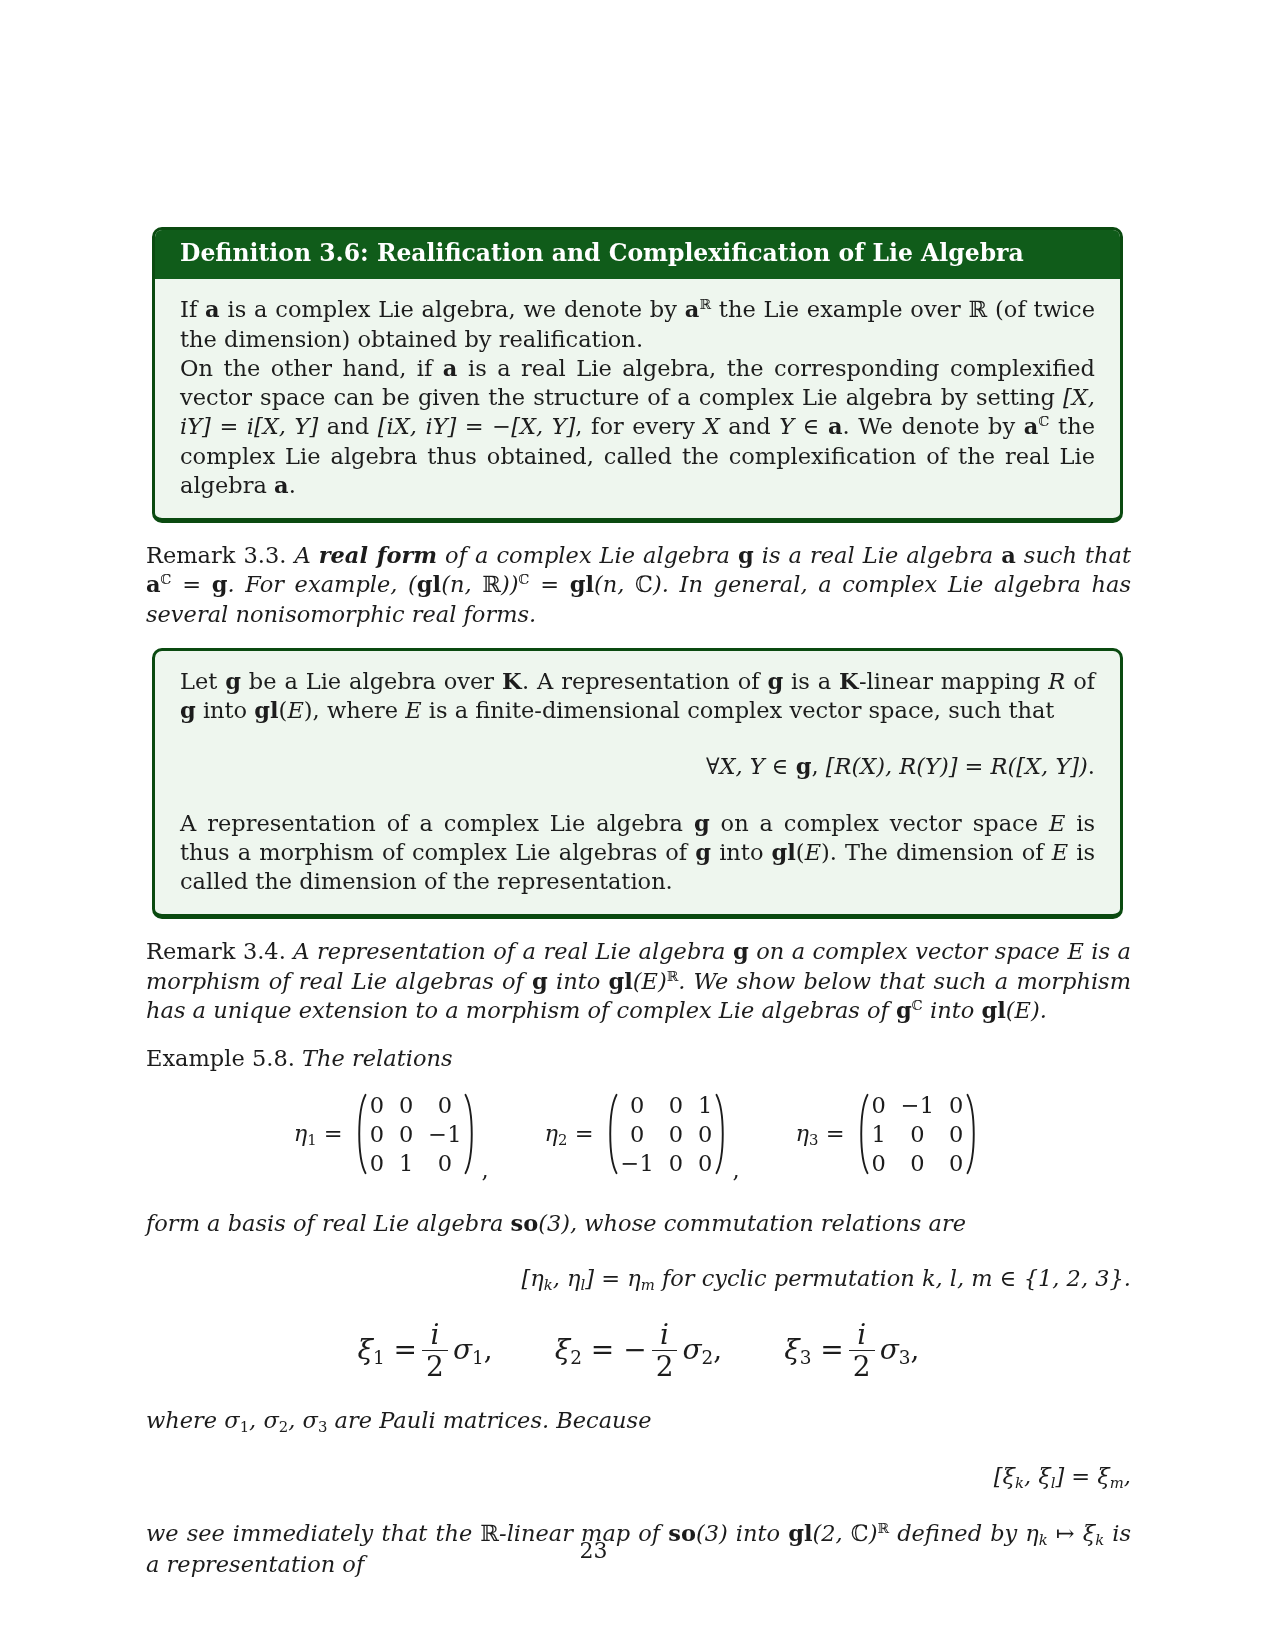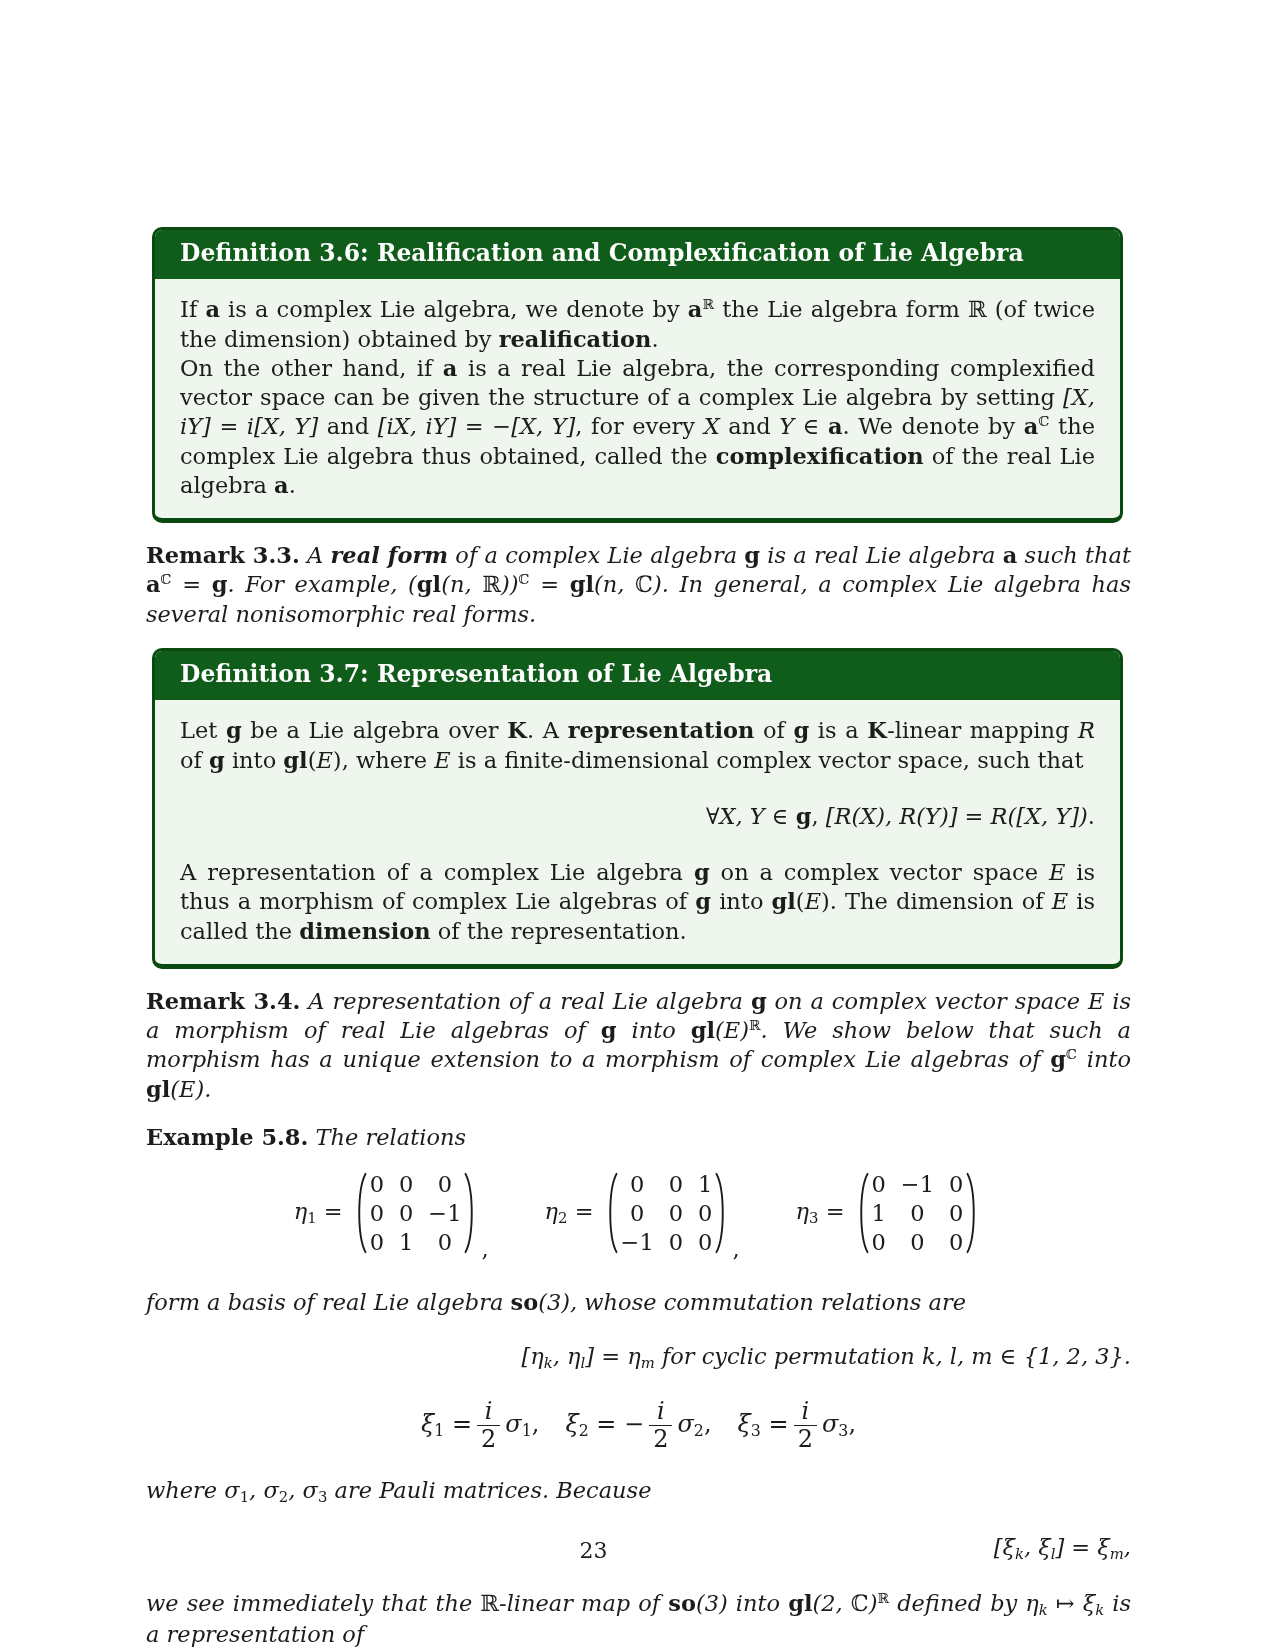--- a/index.html
+++ b/index.html
@@ -7,21 +7,21 @@
     position:relative;width:1187px;height:1650px;background:#ffffff;
     font-family:"DejaVu Serif","Liberation Serif","DejaVu Sans",serif;
     color:#1c1c1c;overflow:hidden;
   }
   .content{position:absolute;left:146px;top:227px;width:985px;}
   .par{font-size:22.5px;line-height:1.3;text-align:justify;margin:0 0 19px 0;}
   .par.tight{margin-bottom:10px;}
   .par.last{margin-bottom:0;}
   
   .i{font-style:italic;}
-  .b{font-weight:700;font-style:normal;}
+  .b{font-weight:400;font-style:normal;}
   .bi{font-weight:700;font-style:italic;}
   .fr{font-weight:700;font-style:normal;}
   .bb{font-style:normal;}
   .bbk{font-style:normal;font-weight:700;letter-spacing:.4px;}
   .sup{font-size:.62em;vertical-align:.55em;font-style:normal;}
   .sub{font-size:.66em;vertical-align:-.28em;font-style:normal;}
   .subi{font-size:.66em;vertical-align:-.28em;font-style:italic;}
   
   .defbox{
     margin:0 8px 18px 6px;border:3px solid #0a4a10;border-bottom-width:5px;
@@ -37,47 +37,46 @@
   
   .matrow{display:flex;justify-content:center;align-items:center;gap:56px;
     margin:12px 0 26px;font-size:22.5px;}
   .mat{display:flex;align-items:center;}
   .mat-label{margin-right:10px;white-space:nowrap;}
   .mat-grid{display:grid;grid-template-columns:repeat(3,auto);column-gap:15px;
     row-gap:3px;text-align:center;margin:0 2px;}
   .paren svg{display:block;}
   .mat-after{align-self:flex-end;margin-left:3px;}
   
-  .xirow{display:flex;justify-content:center;align-items:center;gap:26px;
-    margin:8px 0 24px;font-size:24px;}
+  .xirow{display:flex;justify-content:center;align-items:center;gap:62px;
+    margin:8px 0 24px;font-size:28px;}
   .xi-item{display:inline-flex;align-items:center;}
   .frac{display:inline-block;text-align:center;line-height:1.05;margin:0 5px;
     vertical-align:middle;}
   .frac .num{display:block;font-style:italic;padding:0 4px 1px;}
   .frac .den{display:block;border-top:1.7px solid #222;padding:1px 4px 0;}
   .pagenum{position:absolute;left:0;right:0;top:1538px;text-align:center;font-size:22px;}
 </style>
 </head>
 <body>
 
 <div class="page">
   <div class="content">
 
     <div class="defbox">
       <div class="hd">Definition 3.6: Realification and Complexification of Lie Algebra</div>
       <div class="bd">
-        <p class="par"><span>If </span><span class="fr">a</span><span> is a complex Lie algebra, we denote by </span><span class="fr">a</span><span class="sup">ℝ</span><span> the Lie algebra form </span><span class="bb">ℝ</span><span> (of twice the dimension) obtained by </span><span class="b">realification</span><span>.</span></p>
+        <p class="par"><span>If </span><span class="fr">a</span><span> is a complex Lie algebra, we denote by </span><span class="fr">a</span><span class="sup">ℝ</span><span> the Lie example over </span><span class="bb">ℝ</span><span> (of twice the dimension) obtained by </span><span class="b">realification</span><span>.</span></p>
         <p class="par"><span>On the other hand, if </span><span class="fr">a</span><span> is a real Lie algebra, the corresponding complexified vector space can be given the structure of a complex Lie algebra by setting </span><span class="i">[X, iY] = i[X, Y]</span><span> and </span><span class="i">[iX, iY] = −[X, Y]</span><span>, for every </span><span class="i">X</span><span> and </span><span class="i">Y</span><span> ∈ </span><span class="fr">a</span><span>. We denote by </span><span class="fr">a</span><span class="sup">ℂ</span><span> the complex Lie algebra thus obtained, called the </span><span class="b">complexification</span><span> of the real Lie algebra </span><span class="fr">a</span><span>.</span></p>
       </div>
     </div>
 
     <p class="par"><span class="b">Remark 3.3.</span><span class="i"> A </span><span class="bi">real form</span><span class="i"> of a complex Lie algebra </span><span class="fr">g</span><span class="i"> is a real Lie algebra </span><span class="fr">a</span><span class="i"> such that </span><span class="fr">a</span><span class="sup">ℂ</span><span class="i"> = </span><span class="fr">g</span><span class="i">. For example, (</span><span class="fr">gl</span><span class="i">(n, </span><span class="bb">ℝ</span><span class="i">))</span><span class="sup">ℂ</span><span class="i"> = </span><span class="fr">gl</span><span class="i">(n, </span><span class="bb">ℂ</span><span class="i">). In general, a complex Lie algebra has several nonisomorphic real forms.</span></p>
 
     <div class="defbox">
-      <div class="hd">Definition 3.7: Representation of Lie Algebra</div>
       <div class="bd">
         <p class="par"><span>Let </span><span class="fr">g</span><span> be a Lie algebra over </span><span class="bbk">K</span><span>. A </span><span class="b">representation</span><span> of </span><span class="fr">g</span><span> is a </span><span class="bbk">K</span><span>-linear mapping </span><span class="i">R</span><span> of </span><span class="fr">g</span><span> into </span><span class="fr">gl</span><span>(</span><span class="i">E</span><span>), where </span><span class="i">E</span><span> is a finite-dimensional complex vector space, such that</span></p>
         <div class="disp in-box"><span>∀</span><span class="i">X, Y</span><span> ∈ </span><span class="fr">g</span><span>,  </span><span class="i">[R(X), R(Y)] = R([X, Y])</span><span>.</span></div>
         <p class="par"><span>A representation of a complex Lie algebra </span><span class="fr">g</span><span> on a complex vector space </span><span class="i">E</span><span> is thus a morphism of complex Lie algebras of </span><span class="fr">g</span><span> into </span><span class="fr">gl</span><span>(</span><span class="i">E</span><span>). The dimension of </span><span class="i">E</span><span> is called the </span><span class="b">dimension</span><span> of the representation.</span></p>
       </div>
     </div>
 
     <p class="par"><span class="b">Remark 3.4.</span><span class="i"> A representation of a real Lie algebra </span><span class="fr">g</span><span class="i"> on a complex vector space </span><span class="i">E</span><span class="i"> is a morphism of real Lie algebras of </span><span class="fr">g</span><span class="i"> into </span><span class="fr">gl</span><span class="i">(E)</span><span class="sup">ℝ</span><span class="i">. We show below that such a morphism has a unique extension to a morphism of complex Lie algebras of </span><span class="fr">g</span><span class="sup">ℂ</span><span class="i"> into </span><span class="fr">gl</span><span class="i">(E).</span></p>
 
     <p class="par tight"><span class="b">Example 5.8.</span><span class="i"> The relations</span></p>

